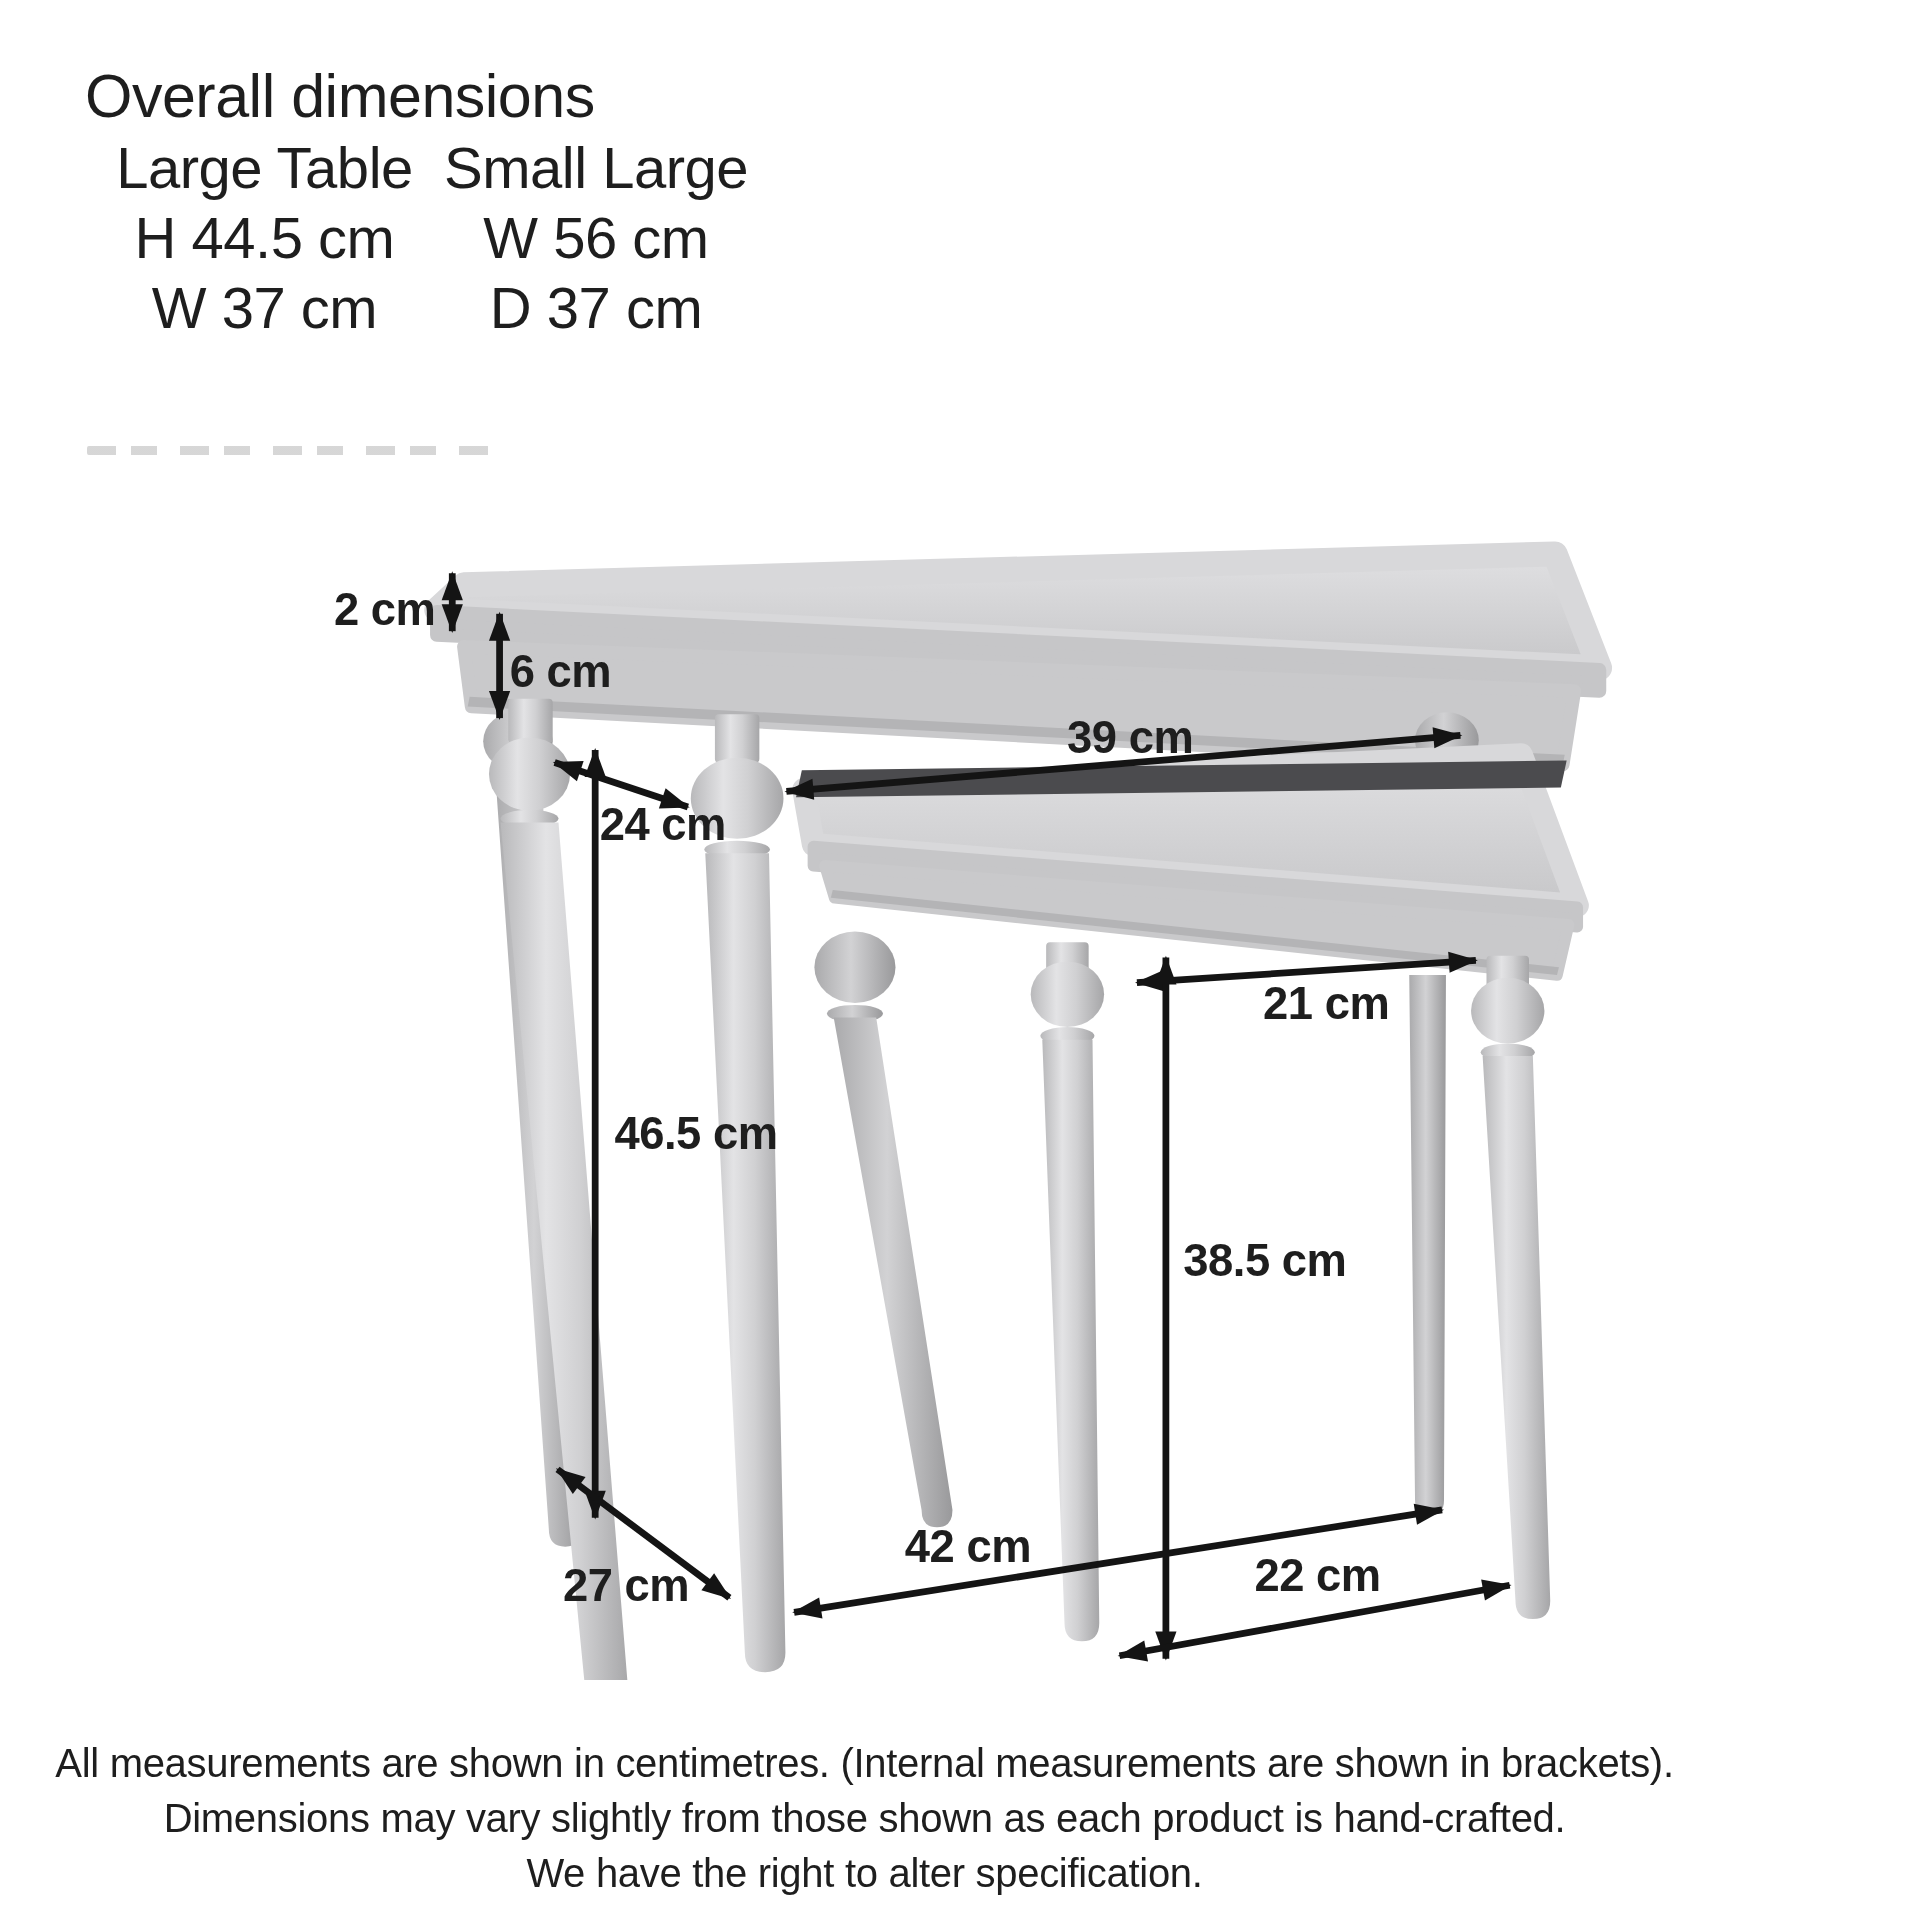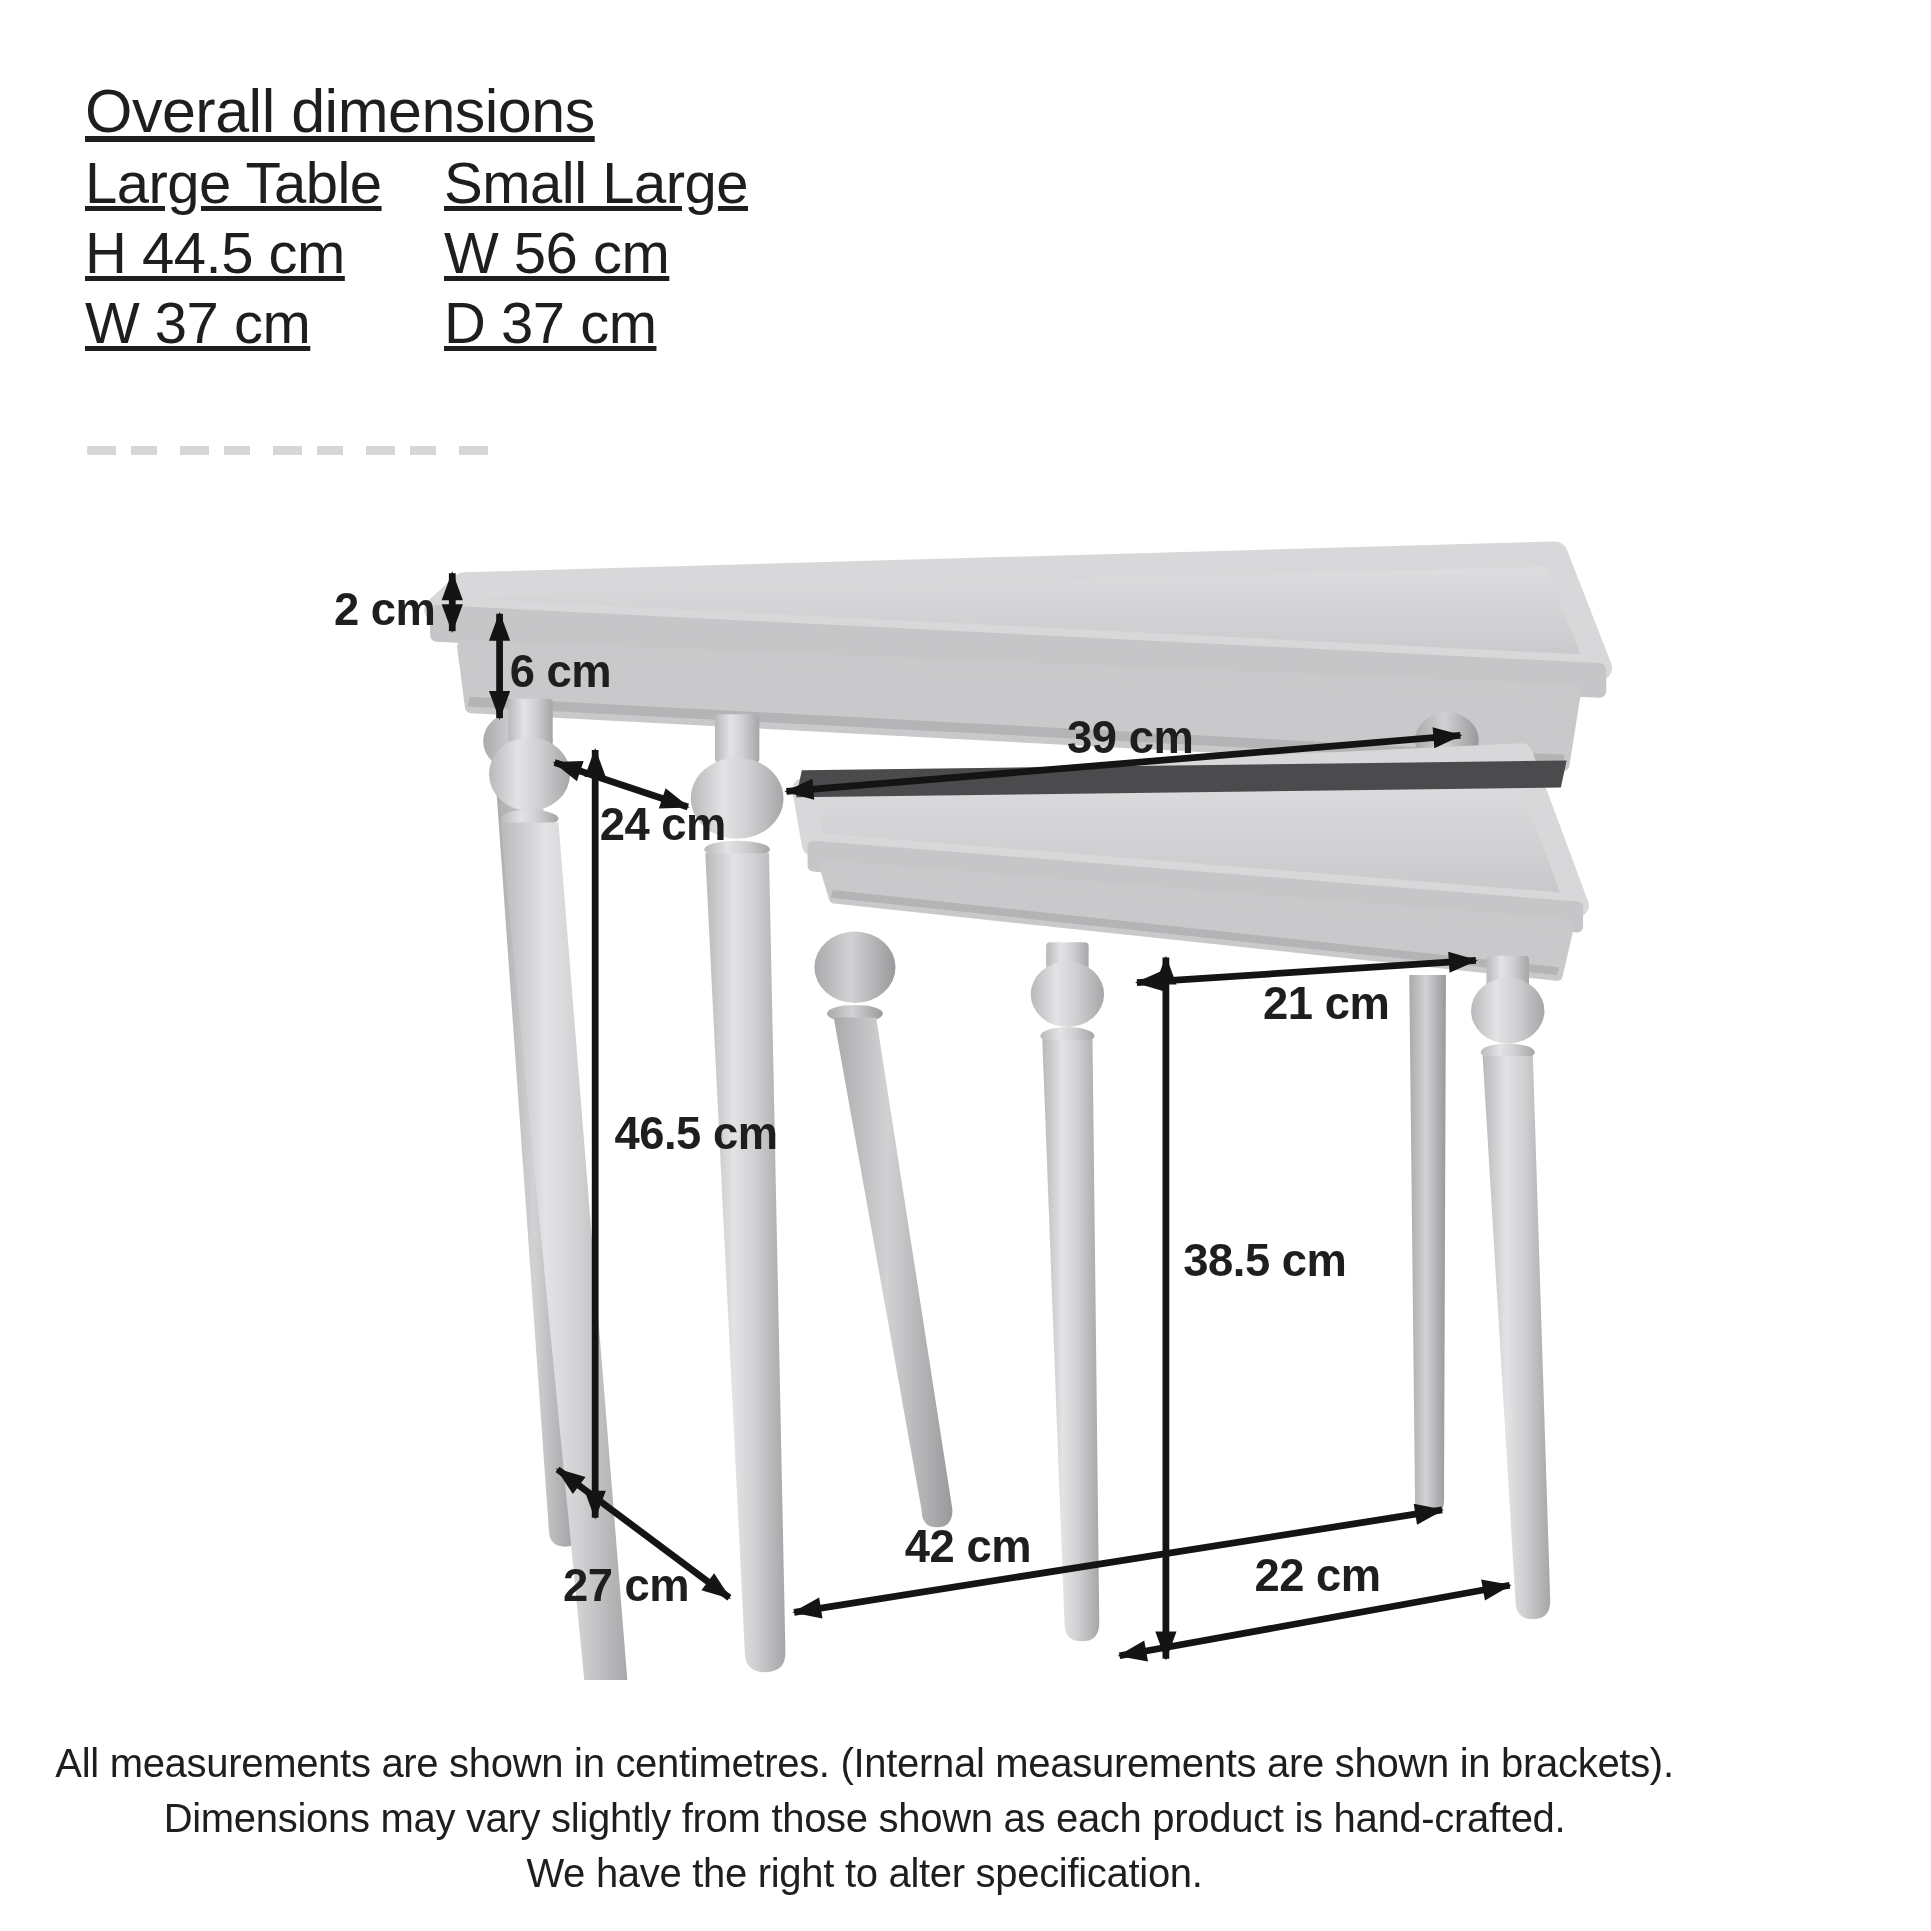--- a/index.html
+++ b/index.html
@@ -4,30 +4,29 @@
 <style>
   html,body{margin:0;padding:0;}
   body{
     width:1931px;height:1931px;position:relative;overflow:hidden;
     background:var(--background,#ffffff);
     font-family:"Liberation Sans",sans-serif;
     color:var(--ink,#1e1e1e);
   }
   
   .spec{
-    position:absolute;left:85px;top:75px;
+    position:absolute;left:85px;top:60px;
     letter-spacing:-0.5px;
-    text-decoration:underline;
   }
   .spec-title{
     font-size:61px;font-weight:500;line-height:73px;white-space:nowrap;
   }
   .spec-grid{
     display:grid;grid-template-columns:359px auto;
-    font-size:58px;font-weight:500;line-height:70px;white-space:nowrap;
+    font-size:58px;font-weight:500;line-height:70px;white-space:nowrap;text-align:center;
   }
   .clip-remnant{
     position:absolute;left:87px;top:446px;width:415px;height:8.7px;
     background:repeating-linear-gradient(90deg,#c9c9c9 0 29px,transparent 29px 44px,#c9c9c9 44px 70px,transparent 70px 93px);
     opacity:.75;border-radius:1.9px;
   }
   
   .stage{position:absolute;left:319px;top:521px;width:1294px;height:1159px;}
   .topface{stroke-linejoin:round;}
   .dim line{stroke:var(--arrow,#141414);stroke-width:7;}

